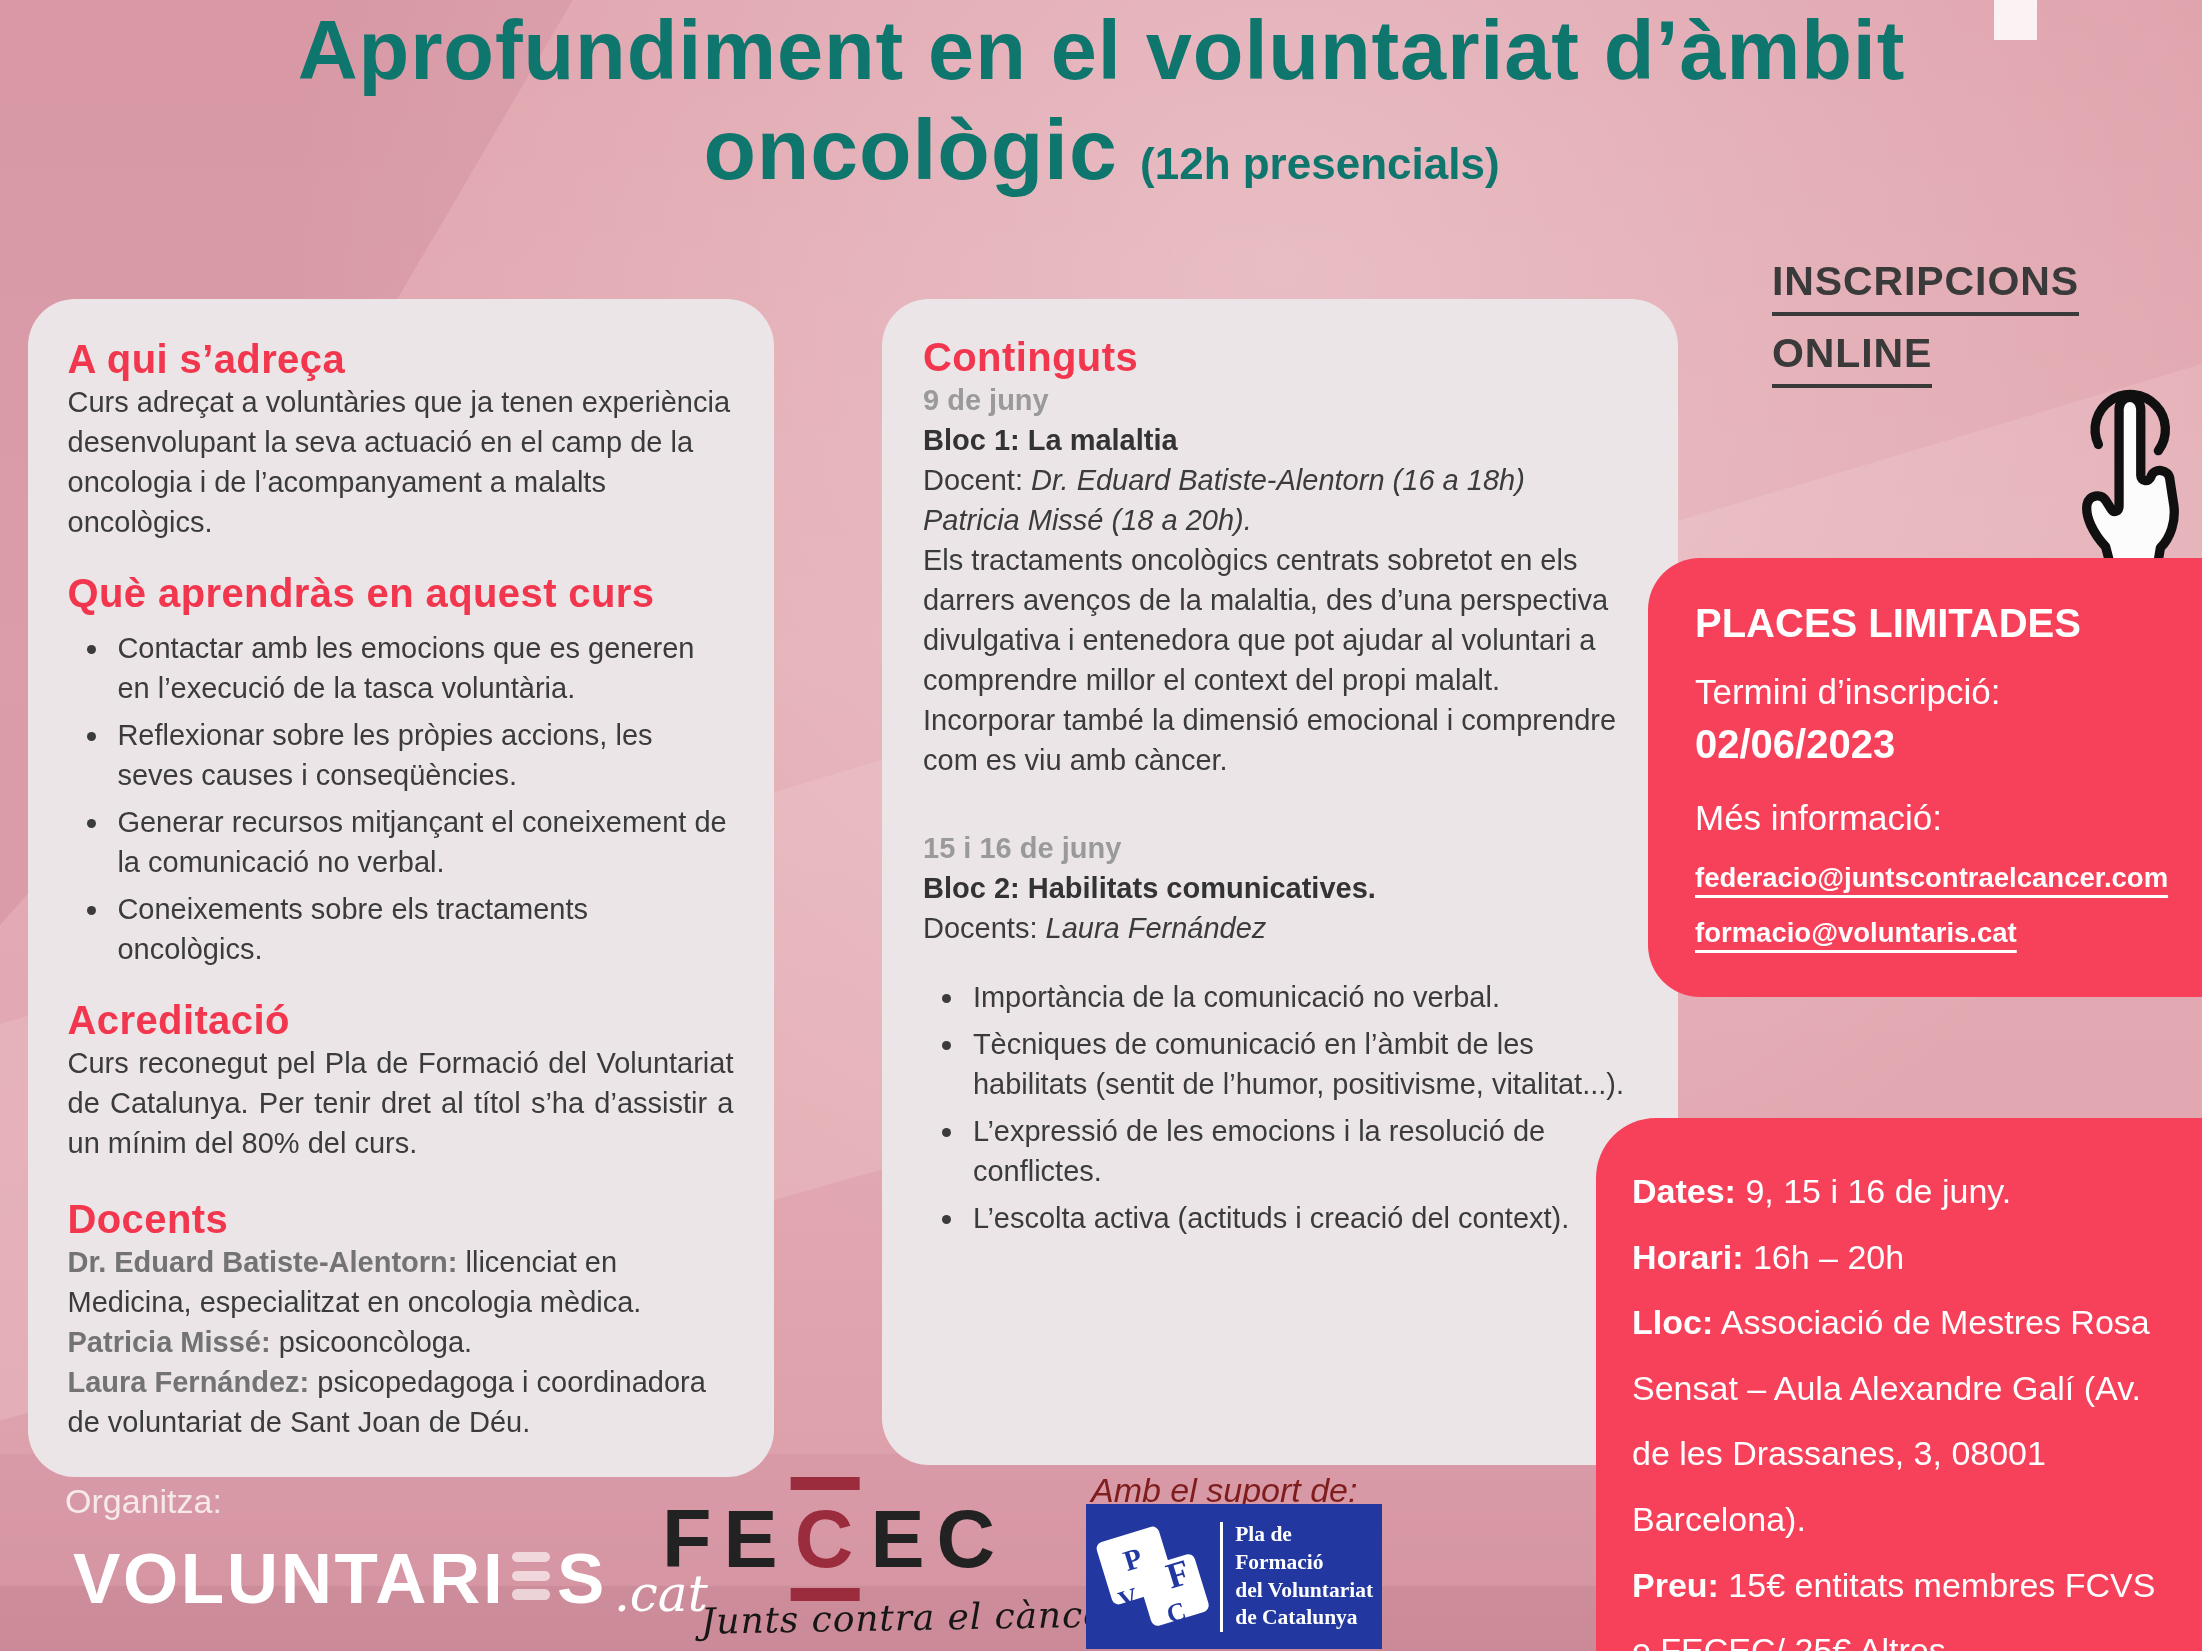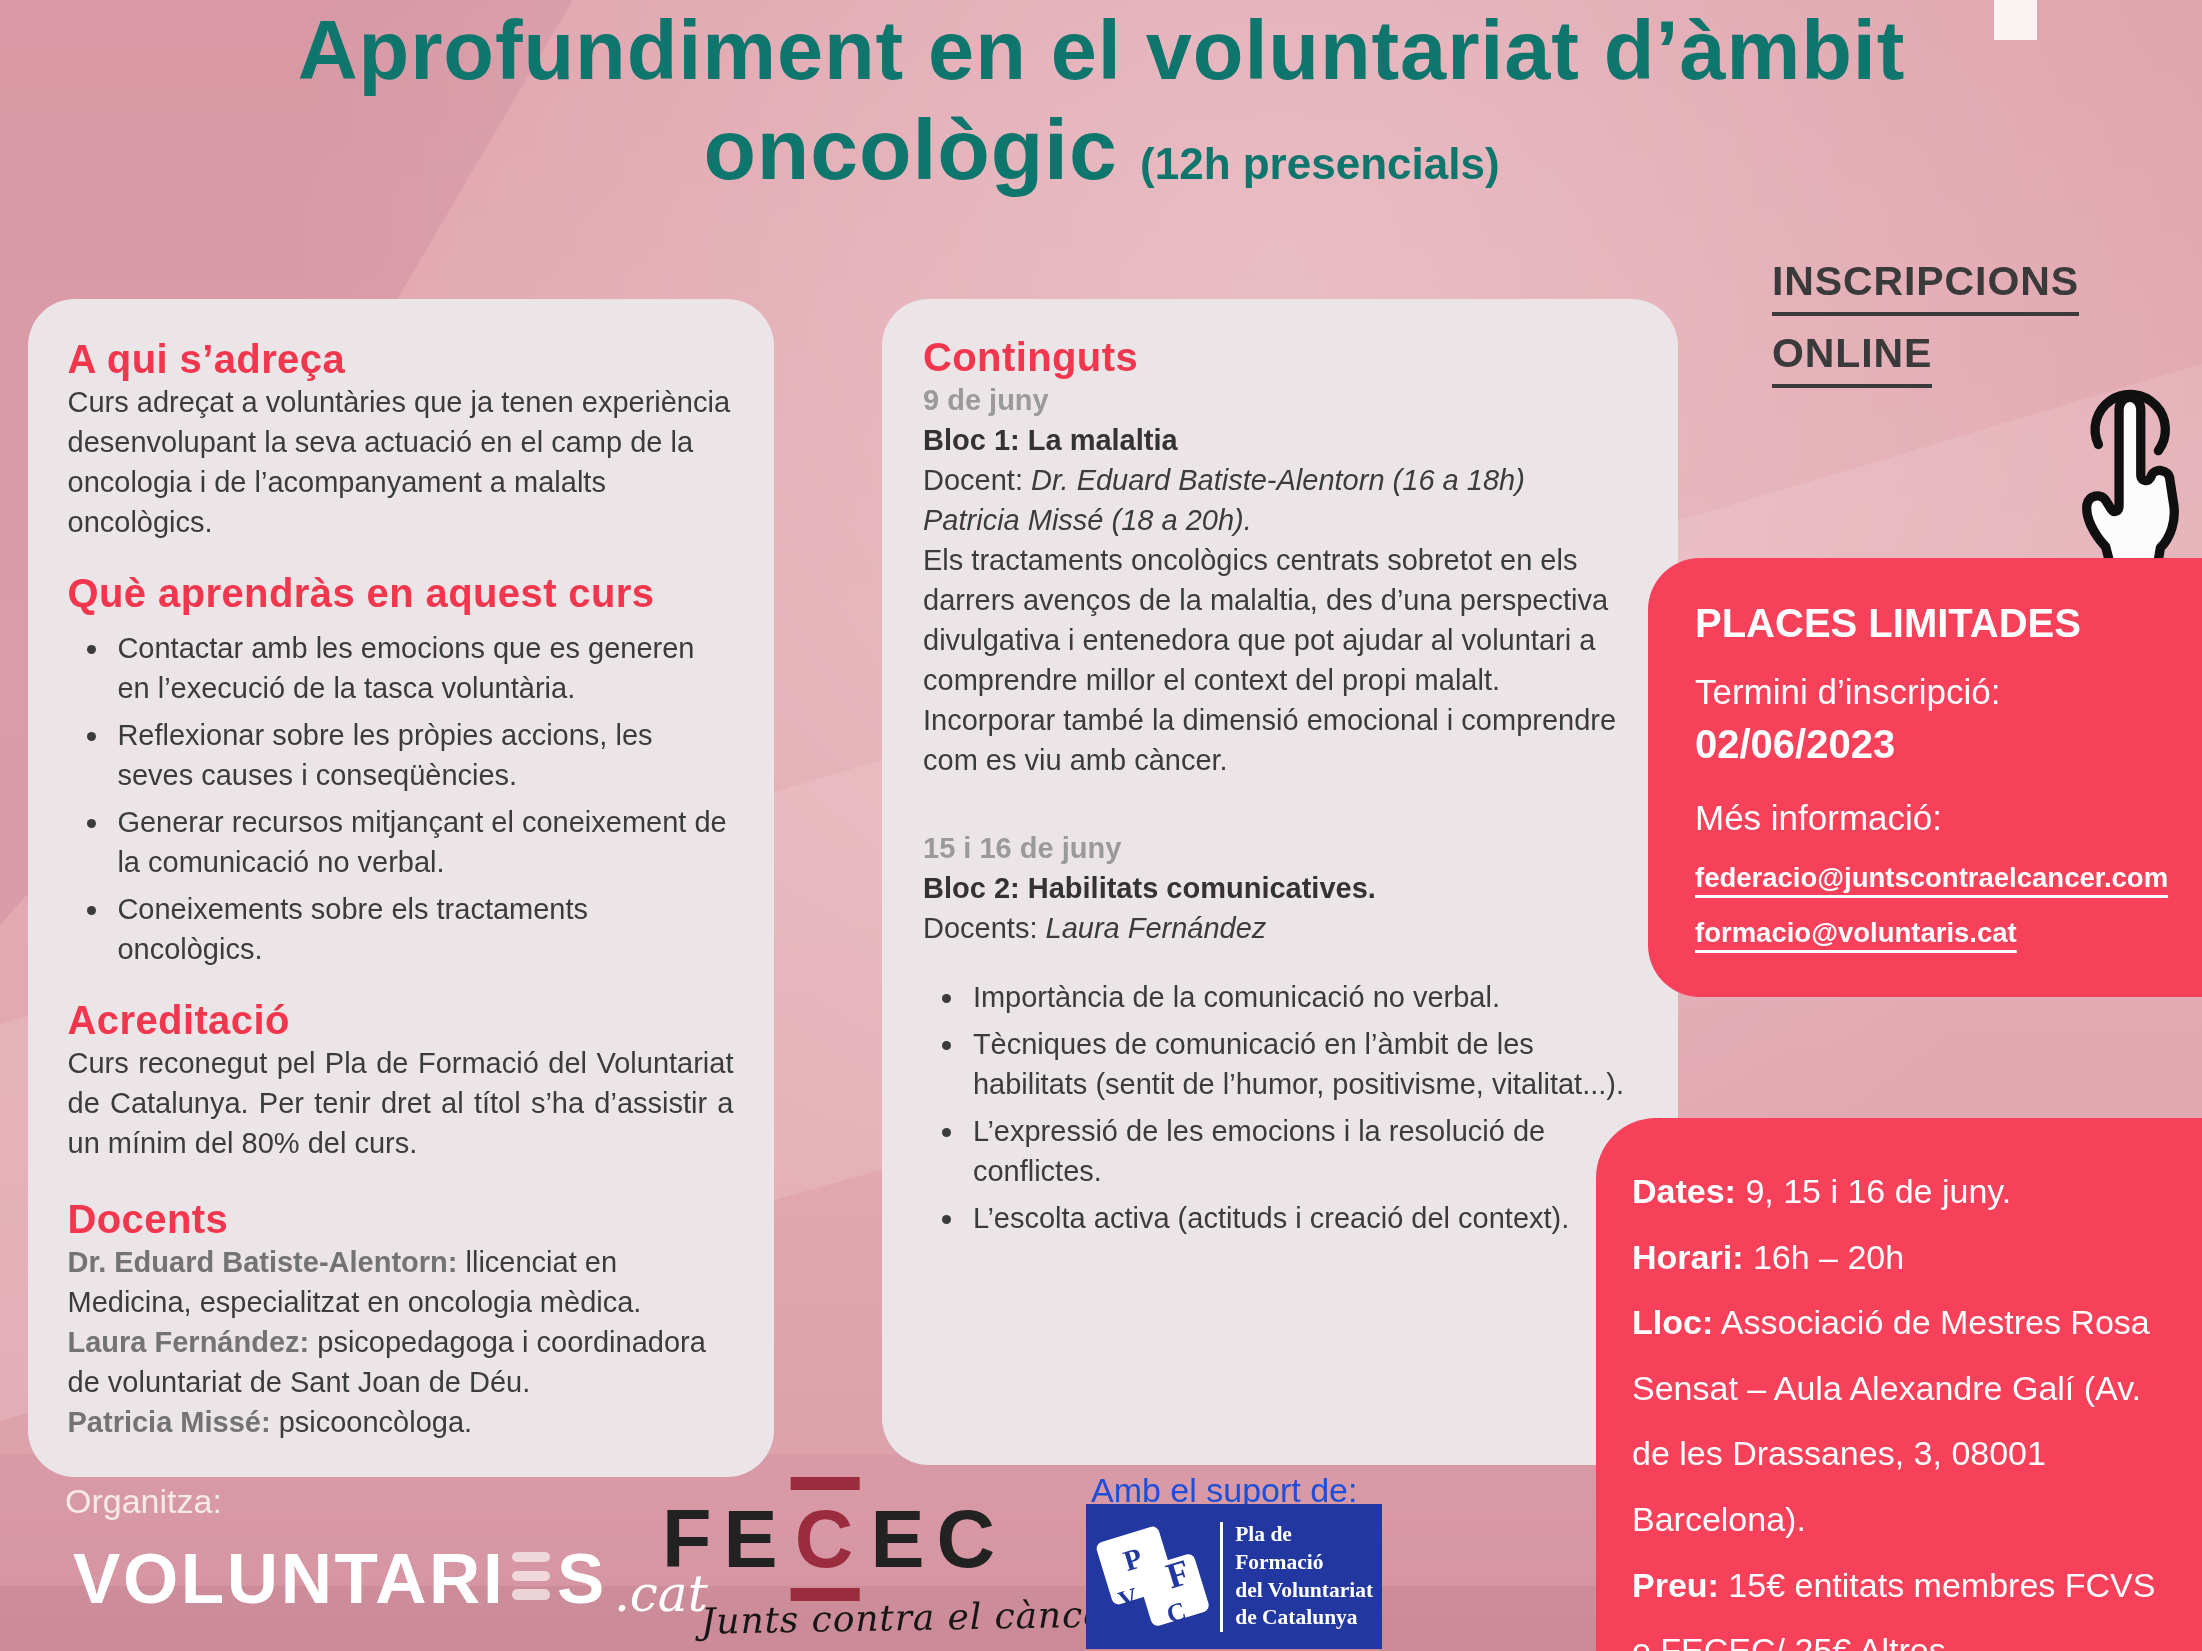--- a/index.html
+++ b/index.html
@@ -76,21 +76,21 @@
   .vol-cat{font-family:"DejaVu Serif",serif;font-style:italic;font-size:50px;font-weight:500;margin:22.4px 0 0 6.9px;}
   .fecec{position:absolute;left:662px;top:1499px;display:flex;align-items:center;color:#222;
          font-size:81px;font-weight:700;letter-spacing:12px;line-height:1;}
   .fecec-c{position:relative;color:#9b2c3e;margin:0 5.2px;}
   .fecec-c::before,.fecec-c::after{content:"";position:absolute;left:50%;transform:translateX(-57%);
          width:69px;height:13px;background:#9b2c3e;}
   .fecec-c::before{top:-22.4px;}
   .fecec-c::after{bottom:-20.6px;}
   .fecec-tag{position:absolute;left:701px;top:1597px;font-family:"DejaVu Serif",serif;font-style:italic;
          font-size:36px;color:#161616;transform:rotate(-1deg);letter-spacing:0.9px;}
-  .support{position:absolute;left:1091px;top:1471px;font-size:34px;color:#1d4ed8;}
+  .support{position:absolute;left:1091px;top:1471px;font-size:34px;color:#7f1d1d;font-style:italic;}
   .bluelogo{position:absolute;left:1086px;top:1504px;width:296px;height:145px;background:#2238a0;
             display:flex;align-items:center;box-sizing:border-box;padding:5.2px 8.6px;}
   .pfvc{position:relative;width:120px;height:129px;flex:none;}
   .pfvc .sq{position:absolute;background:#fff;border-radius:6.9px;transform:rotate(-17deg);}
   .sq1{left:8.6px;top:20.6px;width:65px;height:65px;}
   .sq2{left:48px;top:48px;width:60px;height:60px;}
   .pfvc span{position:absolute;color:#2238a0;font-family:"Liberation Serif",serif;font-weight:700;
              transform:rotate(-17deg);}
   .pP{left:29px;top:31px;font-size:29px;}
   .pF{left:72px;top:41px;font-size:36px;}
@@ -126,22 +126,22 @@
     <li>Reflexionar sobre les pròpies accions, les seves causes i conseqüències.</li>
     <li>Generar recursos mitjançant el coneixement de la comunicació no verbal.</li>
     <li>Coneixements sobre els tractaments oncològics.</li>
   </ul>
 
   <h2 class="mt-md">Acreditació</h2>
   <p class="mt-sm justify">Curs reconegut pel Pla de Formació del Voluntariat de Catalunya. Per tenir dret al títol s’ha d’assistir a un mínim del 80% del curs.</p>
 
   <h2 class="mt-lg">Docents</h2>
   <p class="mt-sm"><span class="bold">Dr. Eduard Batiste-Alentorn:</span><span> llicenciat en Medicina, especialitzat en oncologia mèdica.</span></p>
+  <p><span class="bold">Patricia Missé:</span><span> psicooncòloga.</span></p>
   <p><span class="bold">Laura Fernández:</span><span> psicopedagoga i coordinadora de voluntariat de Sant Joan de Déu.</span></p>
-  <p><span class="bold">Patricia Missé:</span><span> psicooncòloga.</span></p>
 </div>
 
 <div class="card card-mid">
   <h2>Continguts</h2>
 
   <p class="date-h mt-md">9 de juny</p>
   <p class="mt-md bloc-t">Bloc 1: La malaltia</p>
   <p><span>Docent: </span><span class="it">Dr. Eduard Batiste-Alentorn (16 a 18h)</span></p>
   <p class="it">Patricia Missé (18 a 20h).</p>
   <p class="mt-md">Els tractaments oncològics centrats sobretot en els darrers avenços de la malaltia, des d’una pers­pectiva divulgativa i entenedora que pot ajudar al voluntari a comprendre millor el context del propi malalt. Incorporar també la dimensió emocional i comprendre com es viu amb càncer.</p>

